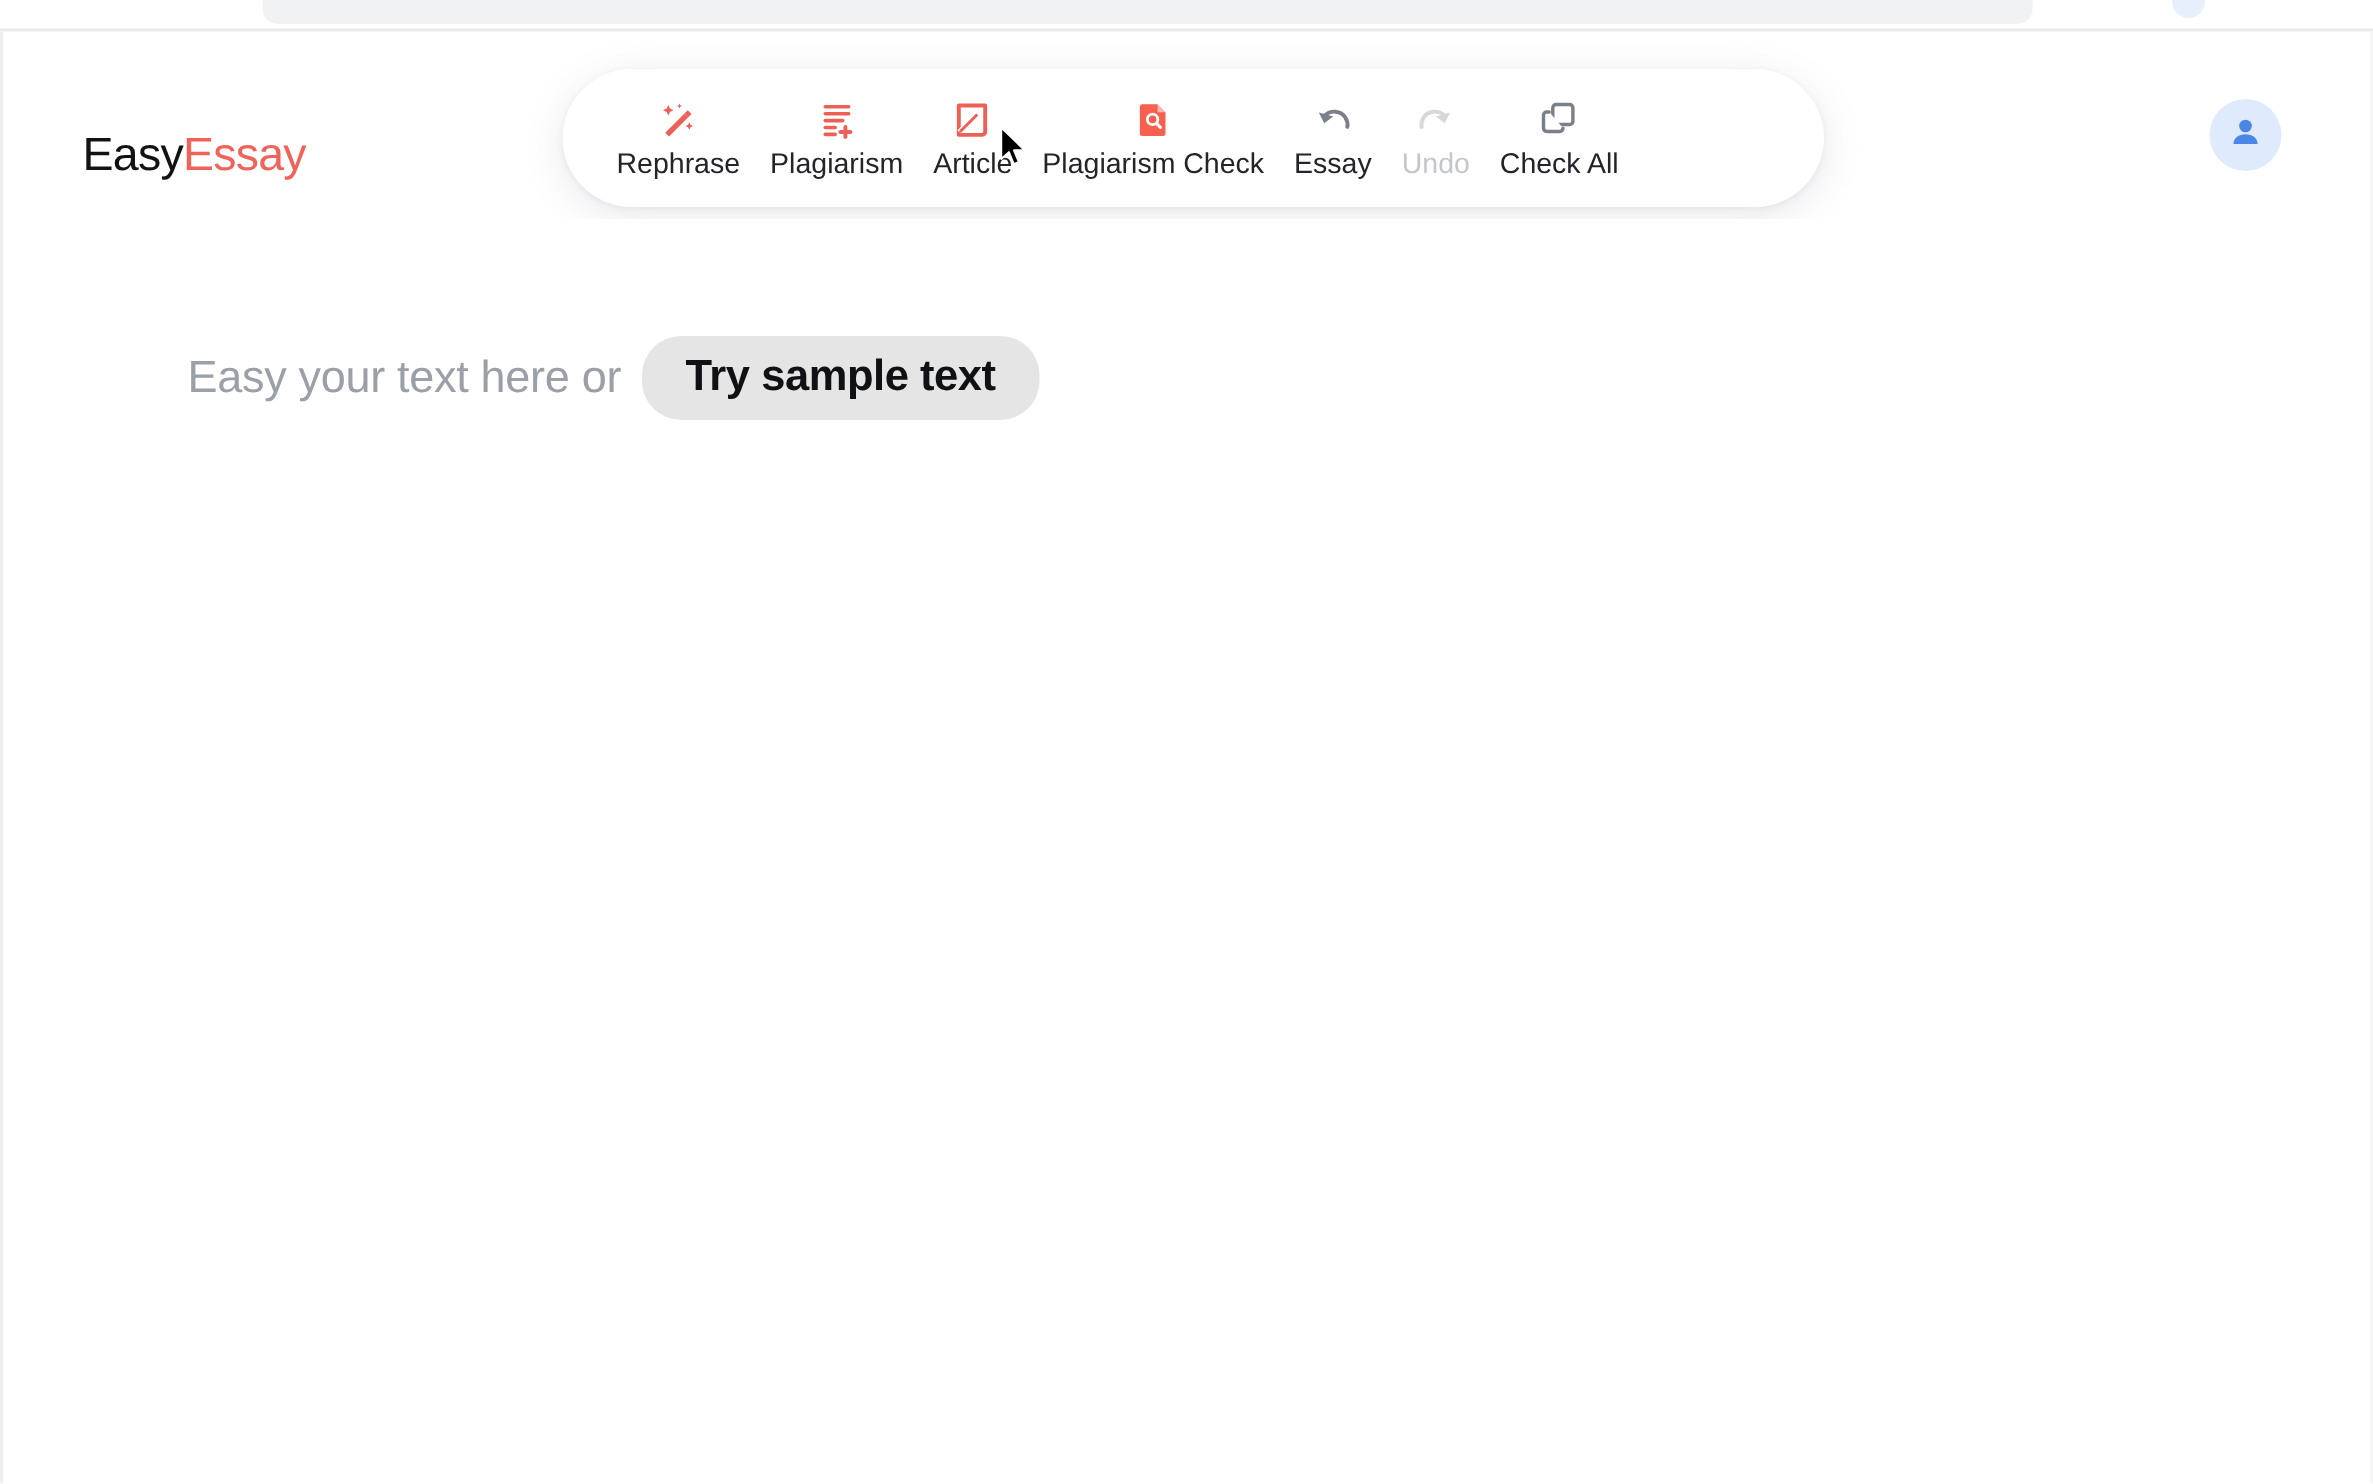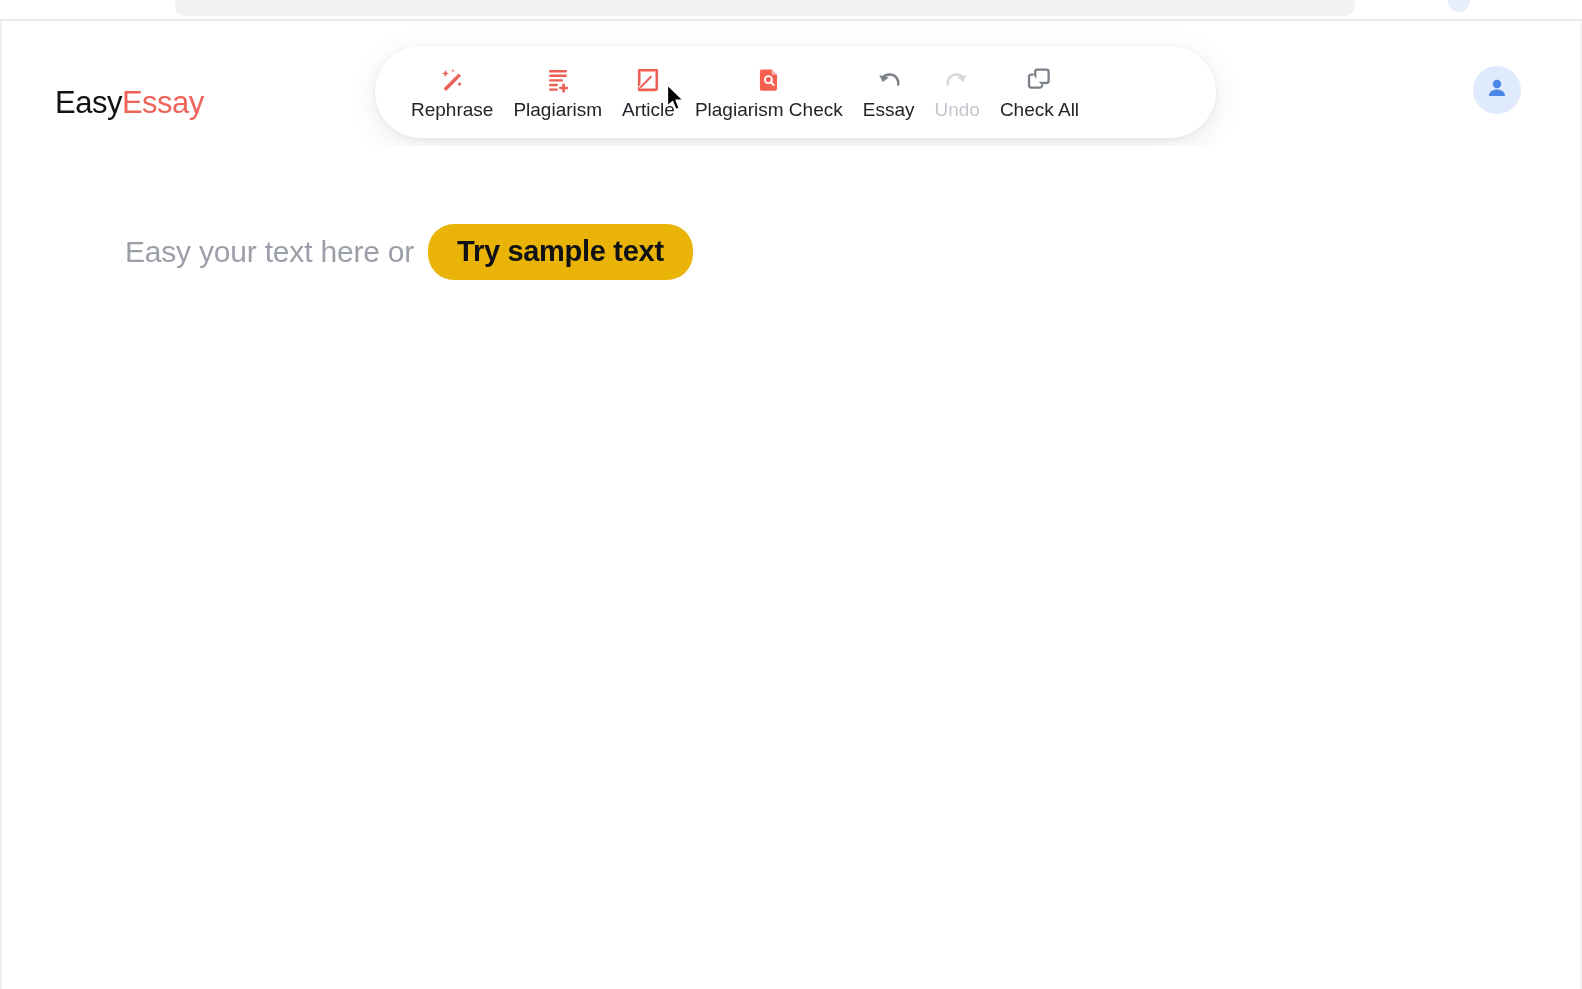--- a/index.html
+++ b/index.html
@@ -151,21 +151,21 @@
     gap: 14px;
   }
   .prompt-text {
     font-size: 30px;
     color: #9ba0a8;
     letter-spacing: -0.2px;
     white-space: nowrap;
     user-select: none;
   }
   .sample-btn {
-    background: #eab308;
+    background: #e5e5e5;
     border: none;
     border-radius: 26px;
     padding: 12px 29px 14px 29px;
     font-family: "Liberation Sans", sans-serif;
     font-size: 29px;
     font-weight: bold;
     color: #101114;
     letter-spacing: -0.3px;
     white-space: nowrap;
     cursor: pointer;

